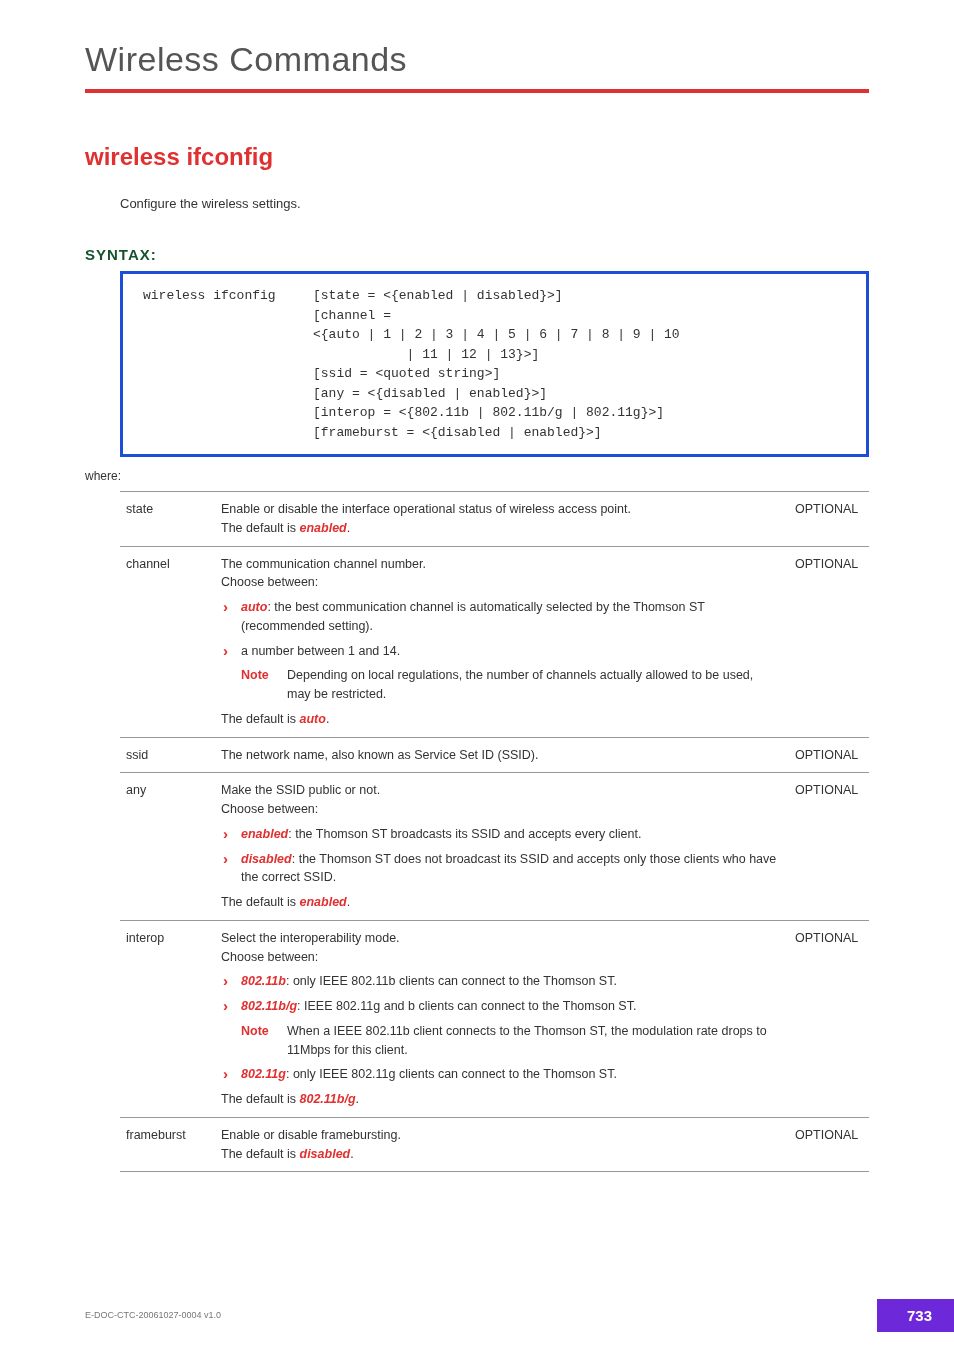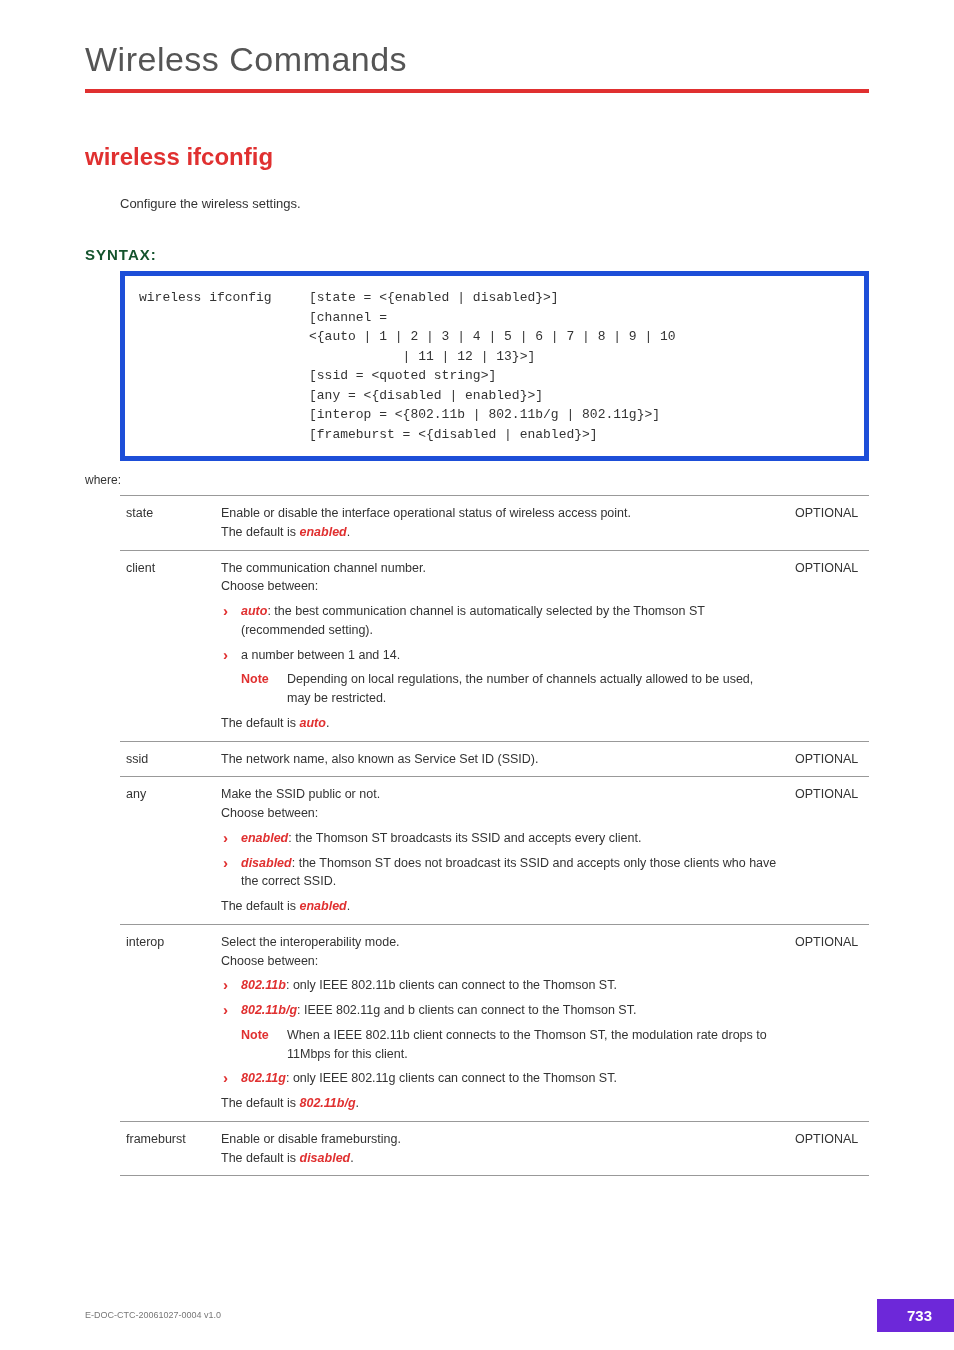--- a/index.html
+++ b/index.html
@@ -39,22 +39,22 @@
     margin-bottom: 35px;
   }
   .syntax-label {
     color: #14532d;
     font-size: 15px;
     font-weight: bold;
     letter-spacing: 1px;
     margin-bottom: 8px;
   }
   .syntax-box {
-    border: 5px solid #1d4ed8;
-    padding: 12px 14px;
+    border: 3px solid #1d4ed8;
+    padding: 12px 20px;
     font-family: "Courier New", monospace;
     font-size: 13px;
     line-height: 1.5;
     margin-left: 35px;
     margin-bottom: 12px;
     white-space: pre;
   }
   .syntax-cmd { display: inline-block; width: 170px; vertical-align: top;}
   .syntax-args { display: inline-block; vertical-align: top; }
   .where {
@@ -141,21 +141,21 @@
         <tr>
       <td class="col-name">state</td>
       <td>
         <span>Enable or disable the interface operational status of wireless access point.</span><br>
         <span>The default is </span><span class="em-red">enabled</span><span>.</span>
       </td>
       <td class="col-opt">OPTIONAL</td>
     </tr>
 
     <tr>
-      <td class="col-name">client</td>
+      <td class="col-name">channel</td>
       <td>
         <span>The communication channel number.</span><br>
         <span>Choose between:</span>
         <ul class="bullets">
           <li><span class="em-red">auto</span><span>: the best communication channel is automatically selected by the Thomson ST (recommended setting).</span></li>
           <li><span>a number between 1 and 14.</span></li>
         </ul>
         <div class="note-block">
           <span class="note-lbl-wrap"><span class="note-label">Note</span></span><span class="note-text">Depending on local regulations, the number of channels actually allowed to be used, may be restricted.</span>
         </div>

